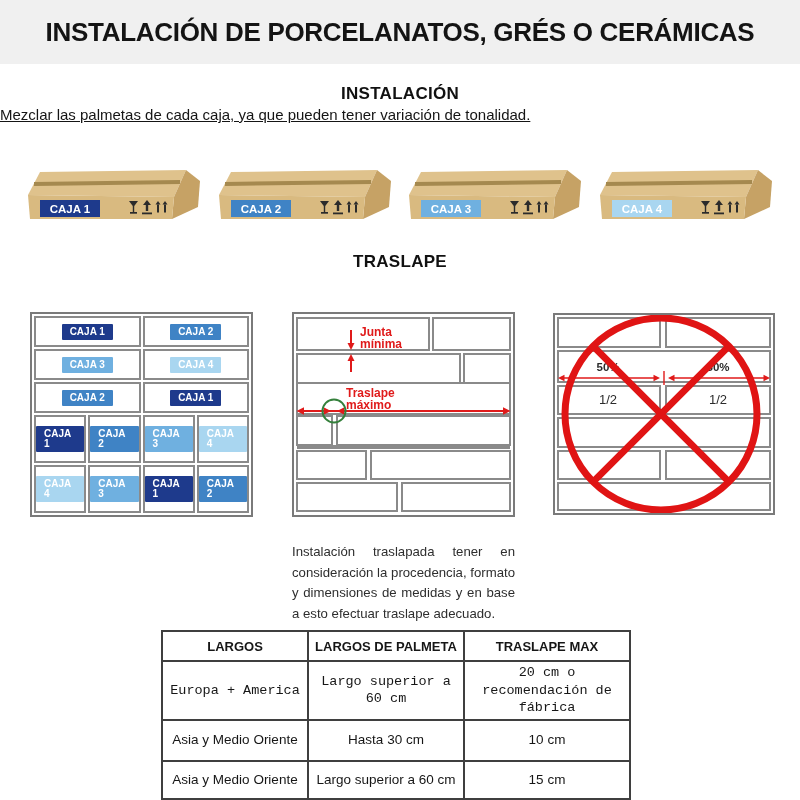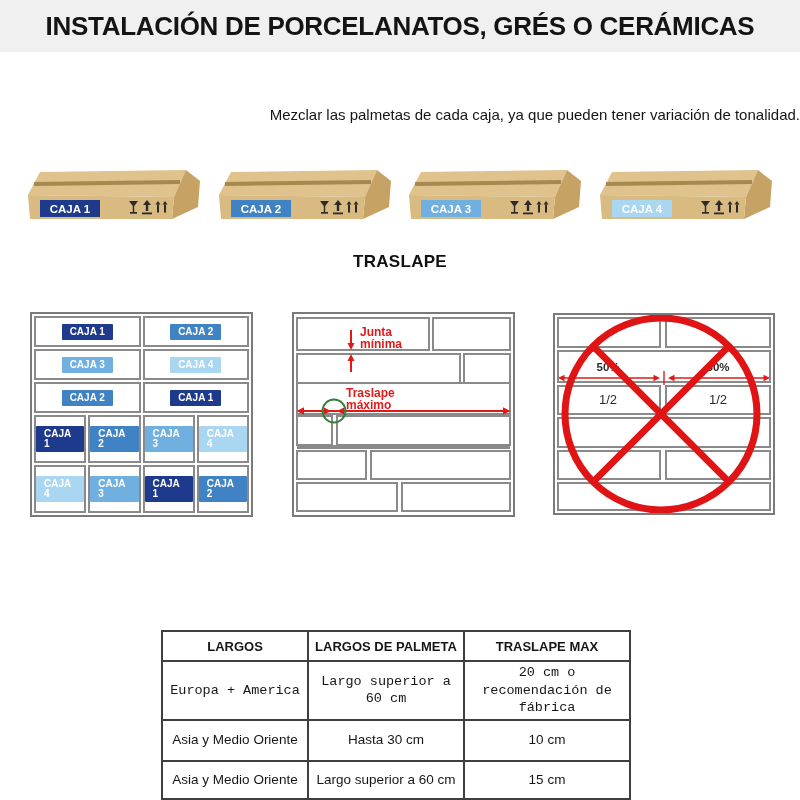--- a/index.html
+++ b/index.html
@@ -1,27 +1,27 @@
 <!DOCTYPE html>
 <html><head>
 <meta charset="utf-8">
 <style>
   html,body{margin:0;padding:0;background:#fff;}
   body{font-family:"Liberation Sans",sans-serif;color:#1a1a1a;}
   .page{position:relative;width:800px;height:800px;background:#fff;overflow:hidden;}
 
   
-  .titlebar{position:absolute;top:0;left:0;width:800px;height:52px;background:#f0f0f0;
+  .titlebar{position:absolute;top:0;left:0;width:800px;height:64px;background:#f0f0f0;
             display:flex;align-items:center;justify-content:center;}
   .titlebar h1{margin:0;font-size:26px;font-weight:700;letter-spacing:-0.3px;color:#141414;}
 
   
   .sec-heading{position:absolute;width:800px;text-align:center;font-size:17px;font-weight:700;
                letter-spacing:.3px;color:#111;}
-  .sec-sub{position:absolute;width:800px;text-align:right;font-size:15px;color:#151515;}
+  .sec-sub{position:absolute;width:800px;text-align:left;font-size:15px;color:#151515;text-decoration:underline;}
   #h-inst{top:84px;} #p-inst{top:106px;}
   #h-tras{top:252px;} #p-tras{top:274px;}
 
   
   .boxes-row{position:absolute;top:156px;left:26px;width:748px;display:flex;justify-content:space-between;}
   .carton{width:176px;height:74px;}
   .c-top{fill:#dfc28c;}
   .c-seam{fill:#a5894f;}
   .c-side{fill:#c6a265;}
   .c-front{fill:#d9ba80;}
@@ -70,20 +70,21 @@
 </style>
 </head>
 <body>
 
 <div class="page">
 
   <div class="titlebar">
     <h1>INSTALACIÓN DE PORCELANATOS, GRÉS O CERÁMICAS</h1>
   </div>
 
+  <div id="h-inst" class="sec-heading">INSTALACIÓN</div>
   <div id="p-inst" class="sec-sub">Mezclar las palmetas de cada caja, ya que pueden tener variación de tonalidad.</div>
 
   <div class="boxes-row">
     <svg class="carton" viewBox="0 0 176 72">
       <polygon class="c-top" points="2,38 14,15 160,13 148,40"></polygon>
       <polygon class="c-seam" points="8,25 154,23 154,27 8,29"></polygon>
       <polygon class="c-side" points="148,40 160,13 174,24 172,50 146,62"></polygon>
       <polygon class="c-front" points="2,38 148,40 146,62 4,62"></polygon>
       <rect x="14" y="43" width="60" height="17" fill="#1e3a8c"></rect>
       <text class="c-label-text" x="44" y="55.5" text-anchor="middle">CAJA 1</text>
@@ -290,20 +291,21 @@
       <polygon class="rfill" points="113,63 119.5,59.8 119.5,66.2"></polygon>
       <polygon class="rfill" points="215,63 208.5,59.8 208.5,66.2"></polygon>
       <text class="half-text" x="53" y="89" text-anchor="middle">1/2</text>
       <text class="half-text" x="163" y="89" text-anchor="middle">1/2</text>
 
       <circle class="xcircle" cx="106" cy="99" r="96"></circle>
       <path class="xcircle" d="M38.1 31.1 L173.9 166.9 M173.9 31.1 L38.1 166.9"></path>
     </svg>
   </div>
 
+  <p id="cap-2" class="caption">Instalación traslapada tener en consideración la procedencia, formato y dimensiones de medidas y en base a esto efectuar traslape adecuado.</p>
 
   <table class="origin-table">
     <colgroup>
         <col style="width:146px">
         <col style="width:156px">
         <col style="width:166px">
       </colgroup>
     <thead>
       <tr>
         <th>LARGOS</th>

